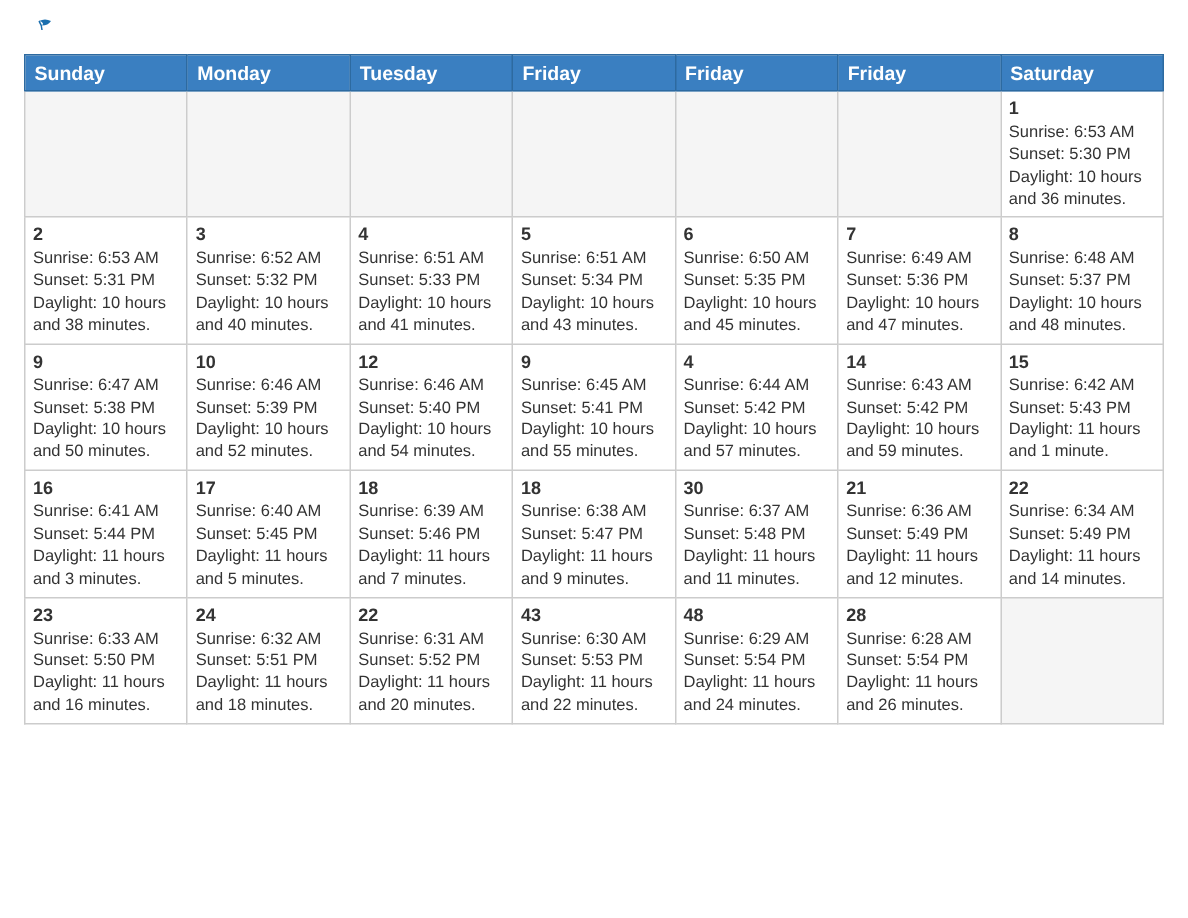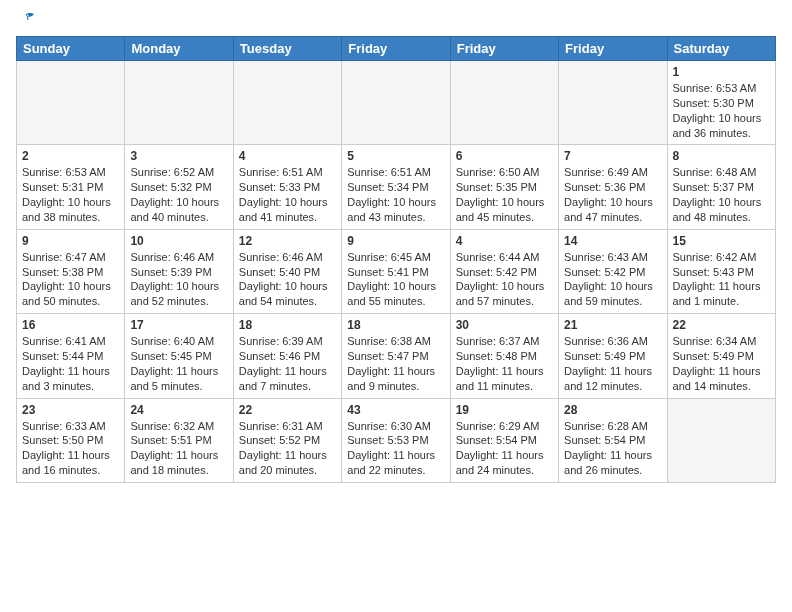--- a/index.html
+++ b/index.html
@@ -172,20 +172,20 @@
       </tr>
       <tr>
         <td><span class="day-num">23</span>
         <span class="day-info">Sunrise: 6:33 AM<br>Sunset: 5:50 PM<br>Daylight: 11 hours and 16 minutes.</span></td>
         <td><span class="day-num">24</span>
         <span class="day-info">Sunrise: 6:32 AM<br>Sunset: 5:51 PM<br>Daylight: 11 hours and 18 minutes.</span></td>
         <td><span class="day-num">22</span>
         <span class="day-info">Sunrise: 6:31 AM<br>Sunset: 5:52 PM<br>Daylight: 11 hours and 20 minutes.</span></td>
         <td><span class="day-num">43</span>
         <span class="day-info">Sunrise: 6:30 AM<br>Sunset: 5:53 PM<br>Daylight: 11 hours and 22 minutes.</span></td>
-        <td><span class="day-num">19</span>
+        <td><span class="day-num">48</span>
         <span class="day-info">Sunrise: 6:29 AM<br>Sunset: 5:54 PM<br>Daylight: 11 hours and 24 minutes.</span></td>
         <td><span class="day-num">28</span>
         <span class="day-info">Sunrise: 6:28 AM<br>Sunset: 5:54 PM<br>Daylight: 11 hours and 26 minutes.</span></td>
         <td class="empty"></td>
       </tr>
     </tbody>
 </table>
 
 </body></html>

